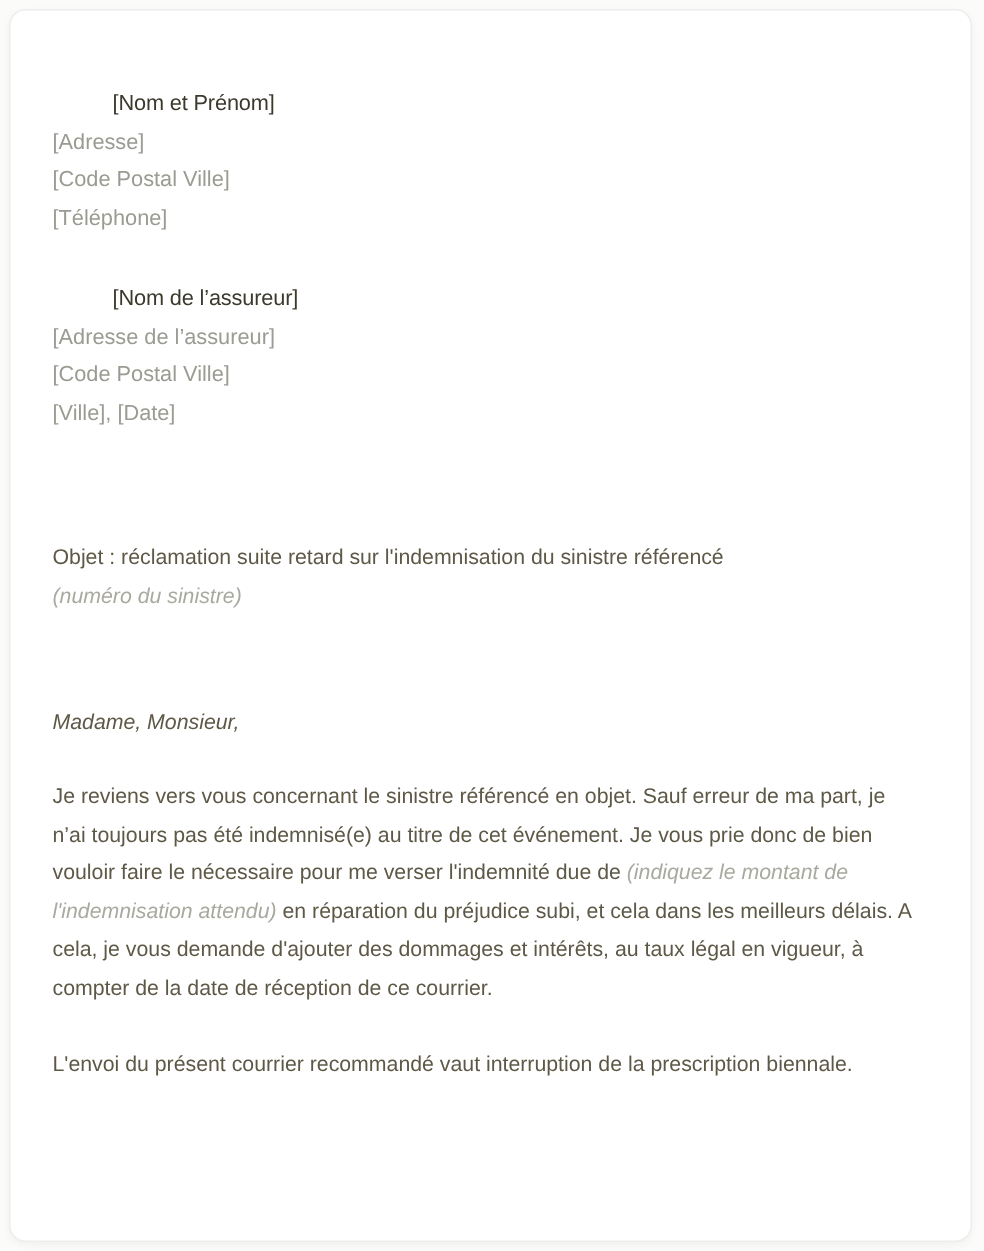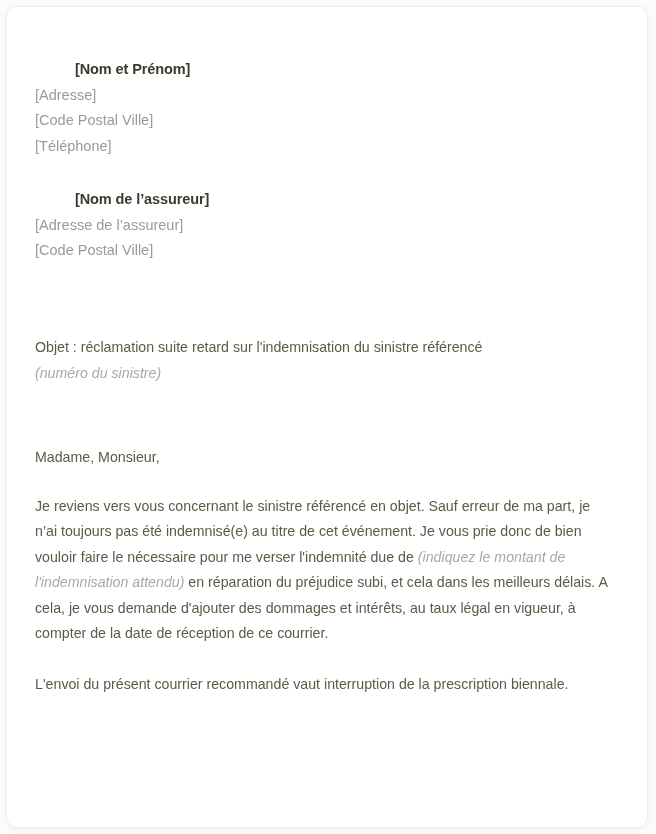--- a/index.html
+++ b/index.html
@@ -28,21 +28,21 @@
   }
   .letter-inner {
     padding: 46px 28px 0 28px;
   }
   .addr-block {
     font-size: 14.5px;
     line-height: 25.5px;
     color: #9b9b93;
   }
   .addr-block .addr-name {
-    font-weight: bold;
+    font-weight: normal;
     color: #3c3a2d;
     letter-spacing: -0.1px;
     padding-left: 40px;
   }
   .addr-line {
     white-space: nowrap;
   }
   #sender-block {
     text-align: left;
     margin-top: 4px;
@@ -60,20 +60,21 @@
   }
   .placeholder-italic {
     font-style: italic;
     color: #a9a9a0;
   }
   #salutation {
     margin-top: 58px;
     font-size: 14.2px;
     line-height: 26px;
     color: #5e5947;
+    font-style: italic;
   }
   .body-paragraph {
     margin-top: 25px;
     font-size: 14.2px;
     line-height: 25.6px;
     color: #5e5947;
     max-width: 574px;
   }
   #paragraph-1 {
     margin-top: 24px;
@@ -89,20 +90,21 @@
       <div class="addr-line addr-name">[Nom et Prénom]</div>
       <div class="addr-line">[Adresse]</div>
       <div class="addr-line">[Code Postal Ville]</div>
       <div class="addr-line">[Téléphone]</div>
     </div>
 
     <div id="recipient-block" class="addr-block">
       <div class="addr-line addr-name">[Nom de l’assureur]</div>
       <div class="addr-line">[Adresse de l’assureur]</div>
       <div class="addr-line">[Code Postal Ville]</div>
+      <div class="addr-line">[Ville], [Date]</div>
     </div>
 
     <div id="subject-line"><span>Objet : réclamation suite retard sur l'indemnisation du sinistre référencé </span><span class="placeholder-italic">(numéro du sinistre)</span></div>
 
     <div id="salutation">Madame, Monsieur,</div>
 
     <div id="paragraph-1" class="body-paragraph"><span>Je reviens vers vous concernant le sinistre référencé en objet. Sauf erreur de ma part, je n’ai toujours pas été indemnisé(e) au titre de cet événement. Je vous prie donc de bien vouloir faire le nécessaire pour me verser l'indemnité due de </span><span class="placeholder-italic">(indiquez le montant de l'indemnisation attendu)</span><span> en réparation du préjudice subi, et cela dans les meilleurs délais. A cela, je vous demande d'ajouter des dommages et intérêts, au taux légal en vigueur, à compter de la date de réception de ce courrier.</span></div>
 
     <div class="body-paragraph">L'envoi du présent courrier recommandé vaut interruption de la prescription biennale.</div>
 

